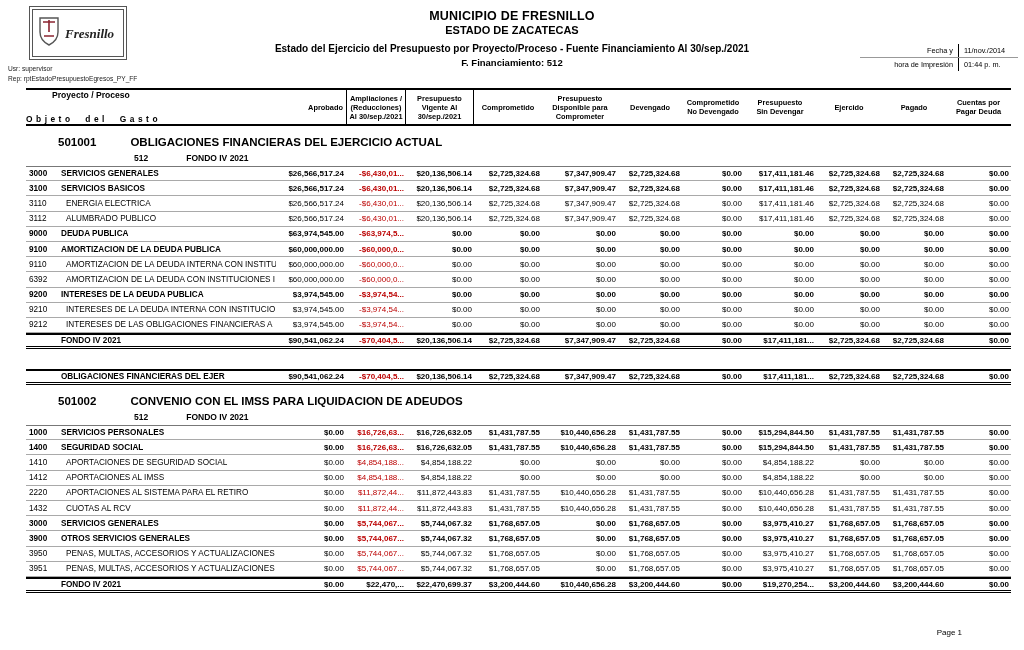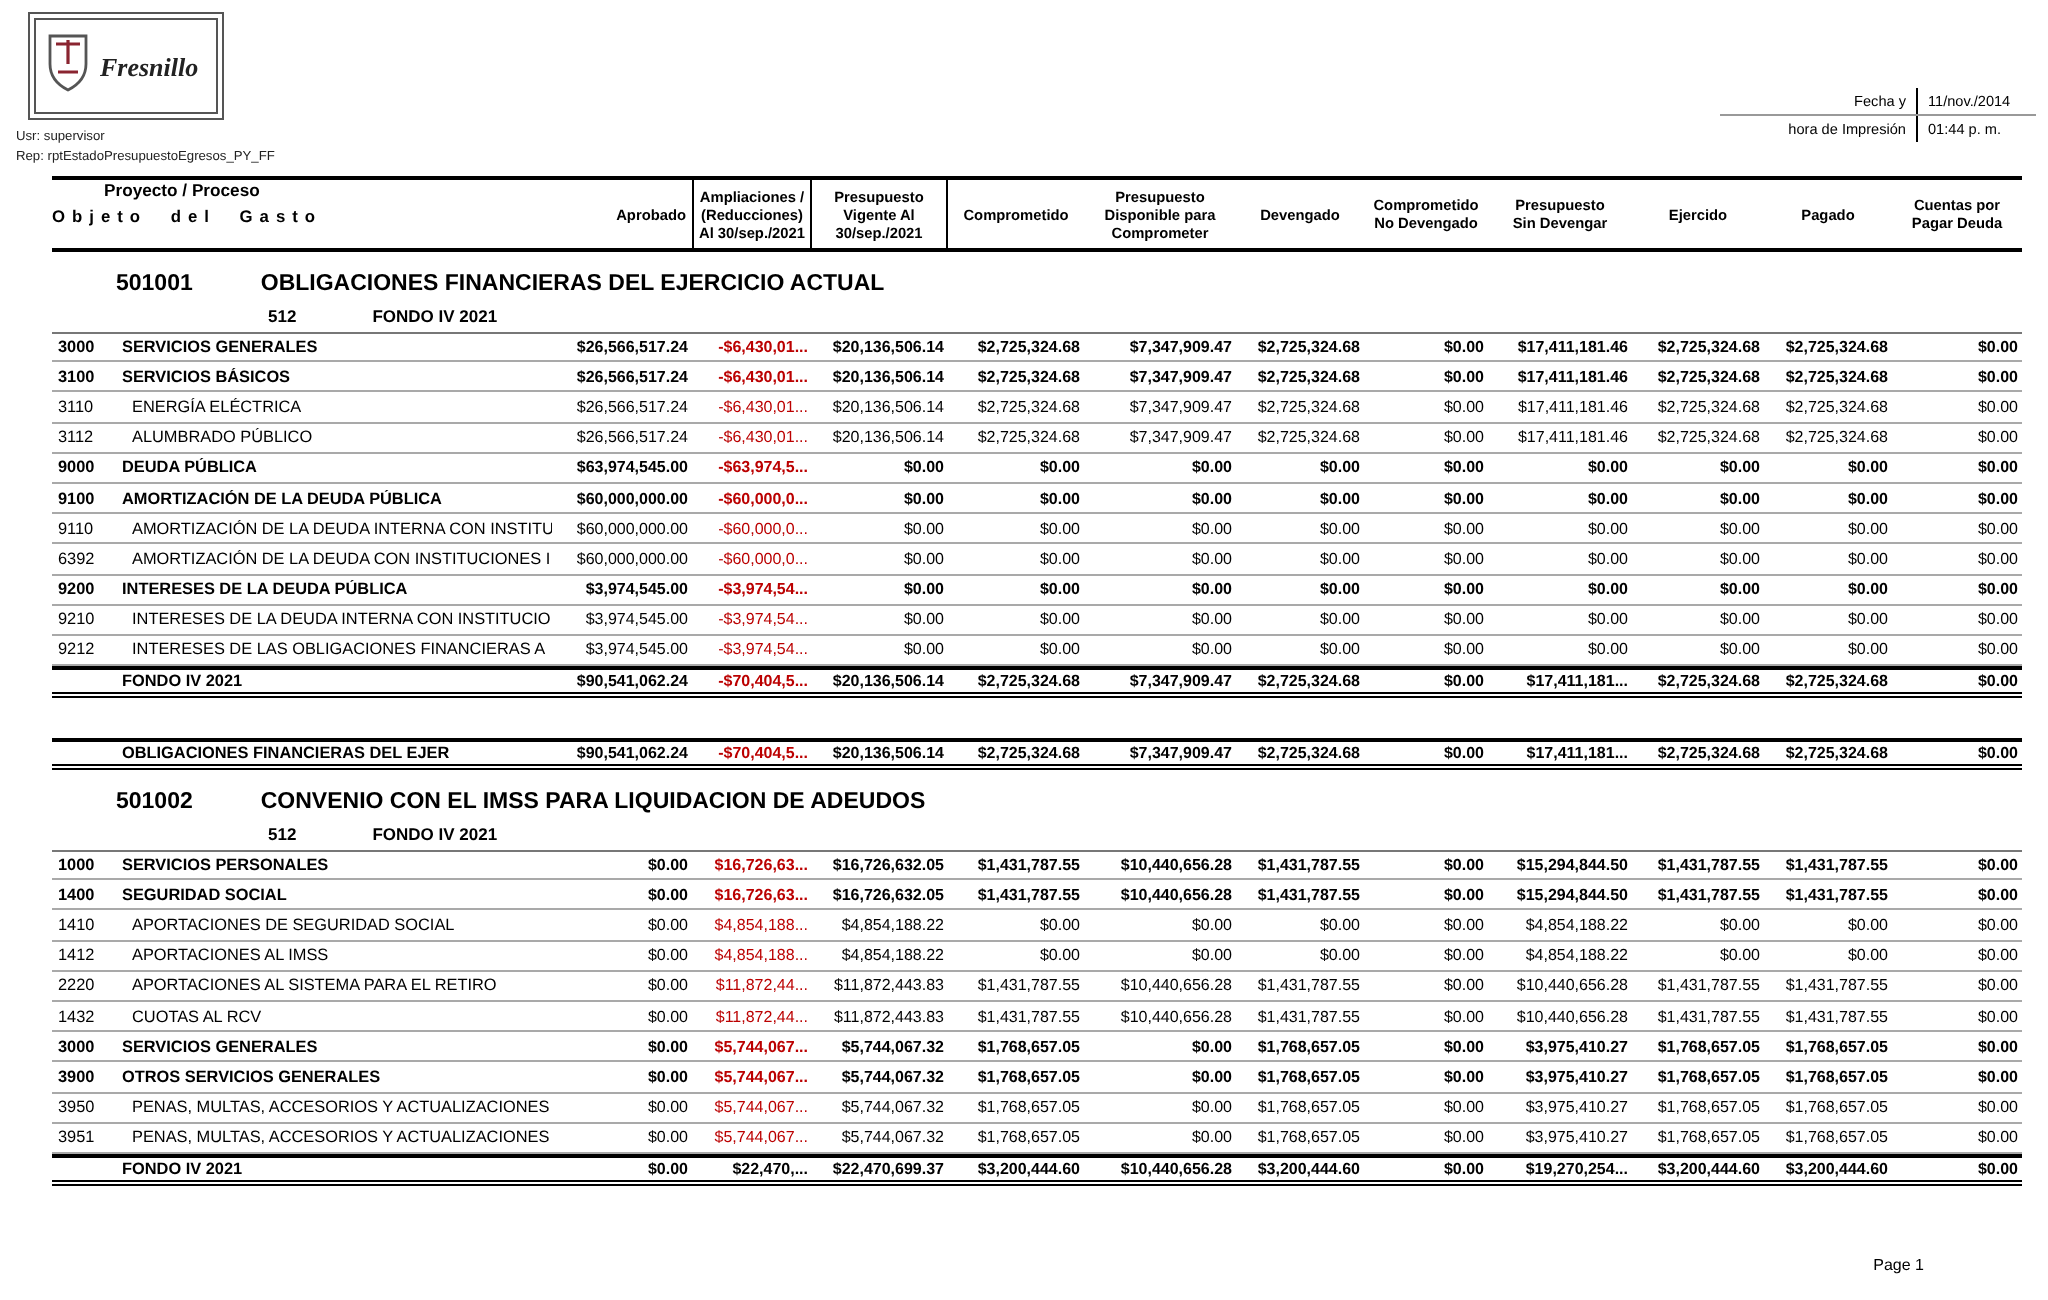--- a/index.html
+++ b/index.html
@@ -1,21 +1,21 @@
 <!DOCTYPE html>
 <html><head>
 <meta charset="utf-8">
 <style>
   * { margin:0; padding:0; box-sizing:border-box; }
   html,body { width:1024px; height:650px; background:#fff; }
   body { font-family:"Liberation Sans", sans-serif; color:#000; }
   .page { position:relative; width:1024px; height:650px; background:#fff; overflow:hidden; }
 
   
-  .logo-box { position:absolute; left:17px; top:9px; width:92px; height:48px;
+  .logo-box { position:absolute; left:32px; top:9px; width:92px; height:48px;
     border:1px solid #555; box-shadow:0 0 0 2px #fff, 0 0 0 3px #555;
     display:flex; align-items:center; gap:5px; padding:3px 5px; background:#fff; }
   .logo-text { font-family:"Liberation Serif", serif; font-style:italic; font-weight:bold;
     font-size:13px; color:#222; line-height:13px; }
   .meta-left { position:absolute; left:8px; top:64px; font-size:6.6px; color:#222; line-height:10px; }
   .titles { position:absolute; left:130px; right:130px; top:9px; text-align:center; }
   .t1 { font-size:12.5px; font-weight:bold; letter-spacing:.2px; }
   .t2 { font-size:11px; font-weight:bold; margin-top:1px; }
   .t3 { font-size:10px; font-weight:bold; margin-top:7px; }
   .t4 { font-size:9.5px; font-weight:bold; margin-top:3px; }
@@ -23,21 +23,21 @@
   .db-row { display:flex; align-items:stretch; }
   .db-row.firstrow { border-bottom:1px solid #999; }
   .db-l { flex:1; text-align:right; padding:2px 5px 2px 0; }
   .db-v { width:60px; border-left:1px solid #000; padding:2px 0 2px 5px; white-space:nowrap; }
 
   
   :root { --cols: 32px 218px 70px 60px 68px 68px 76px 64px 62px 72px 66px 64px 65px; }
   .report-body { position:absolute; left:26px; top:88px; width:985px; }
   .thead { display:grid; grid-template-columns:var(--cols); border-top:2px solid #000;
     border-bottom:2px solid #000; height:38px; font-weight:bold; }
-  .th-proj { grid-column:1 / 3; display:flex; flex-direction:column; justify-content:flex-start; }
+  .th-proj { grid-column:1 / 3; display:flex; flex-direction:column; justify-content:space-between; }
   .thp1 { font-size:8.6px; padding-left:26px; }
   .thp2 { font-size:8.4px; letter-spacing:3.5px; word-spacing:6px; margin-top:3px; }
   .th { font-size:7.4px; line-height:9px; white-space:pre-line; text-align:center;
     display:flex; align-items:center; justify-content:center; }
   .th.right { justify-content:flex-end; padding-right:3px; }
   .th.b1 { border-left:1px solid #000; border-right:1px solid #000; }
   .th.b2 { border-right:1px solid #000; }
 
   .sec-title { margin:10px 0 2px 0; padding-left:32px; display:flex; gap:34px;
     font-weight:bold; font-size:11.5px; }
@@ -71,20 +71,26 @@
       </svg>
     </span>
     <span class="logo-text">Fresnillo</span>
   </div>
 
   <div class="meta-left">
     <div>Usr: supervisor</div>
     <div>Rep: rptEstadoPresupuestoEgresos_PY_FF</div>
   </div>
 
+  <div class="titles">
+    <div class="t1">MUNICIPIO DE FRESNILLO</div>
+    <div class="t2">ESTADO DE ZACATECAS</div>
+    <div class="t3">Estado del Ejercicio del Presupuesto por Proyecto/Proceso - Fuente Financiamiento Al 30/sep./2021</div>
+    <div class="t4">F. Financiamiento: 512</div>
+  </div>
 
   <div class="datebox">
     <div class="db-row firstrow">
       <span class="db-l">Fecha y</span>
       <span class="db-v">11/nov./2014</span>
     </div>
     <div class="db-row">
       <span class="db-l">hora de Impresión</span>
       <span class="db-v">01:44 p. m.</span>
     </div>

